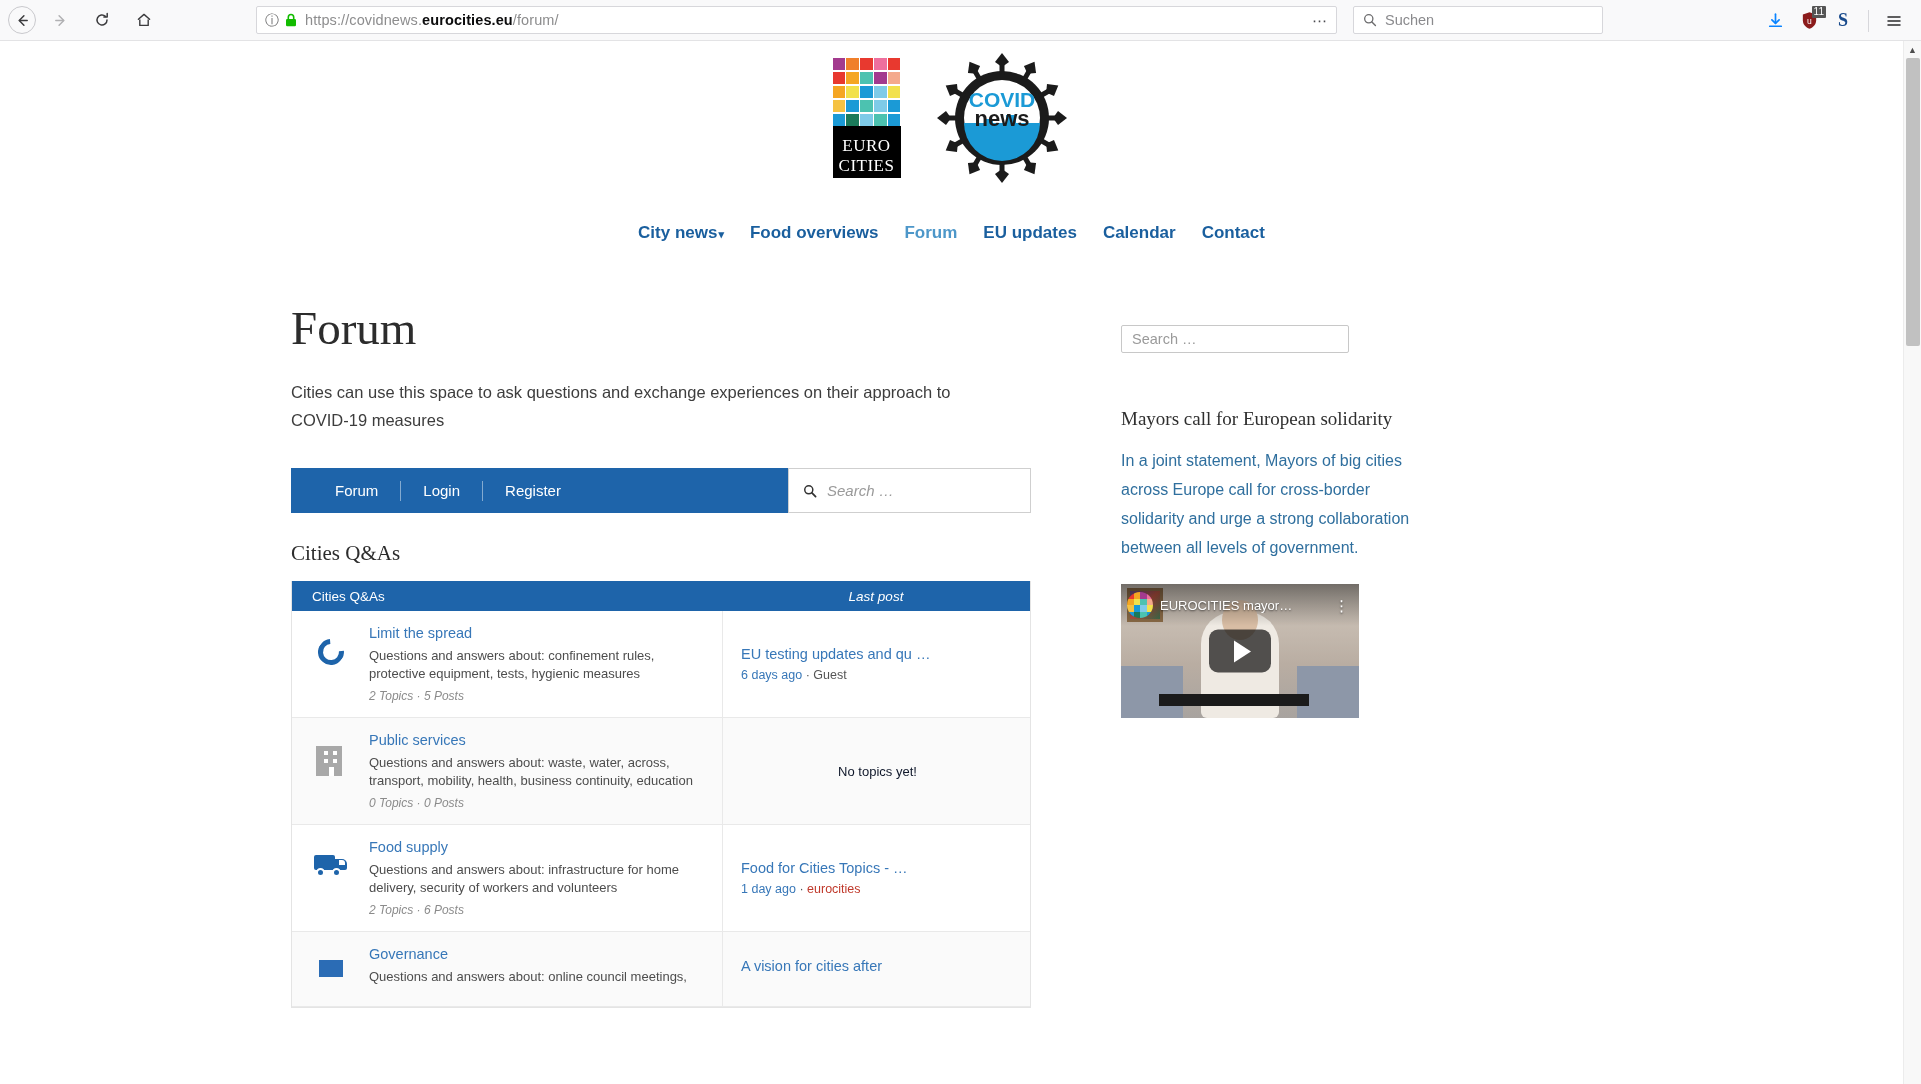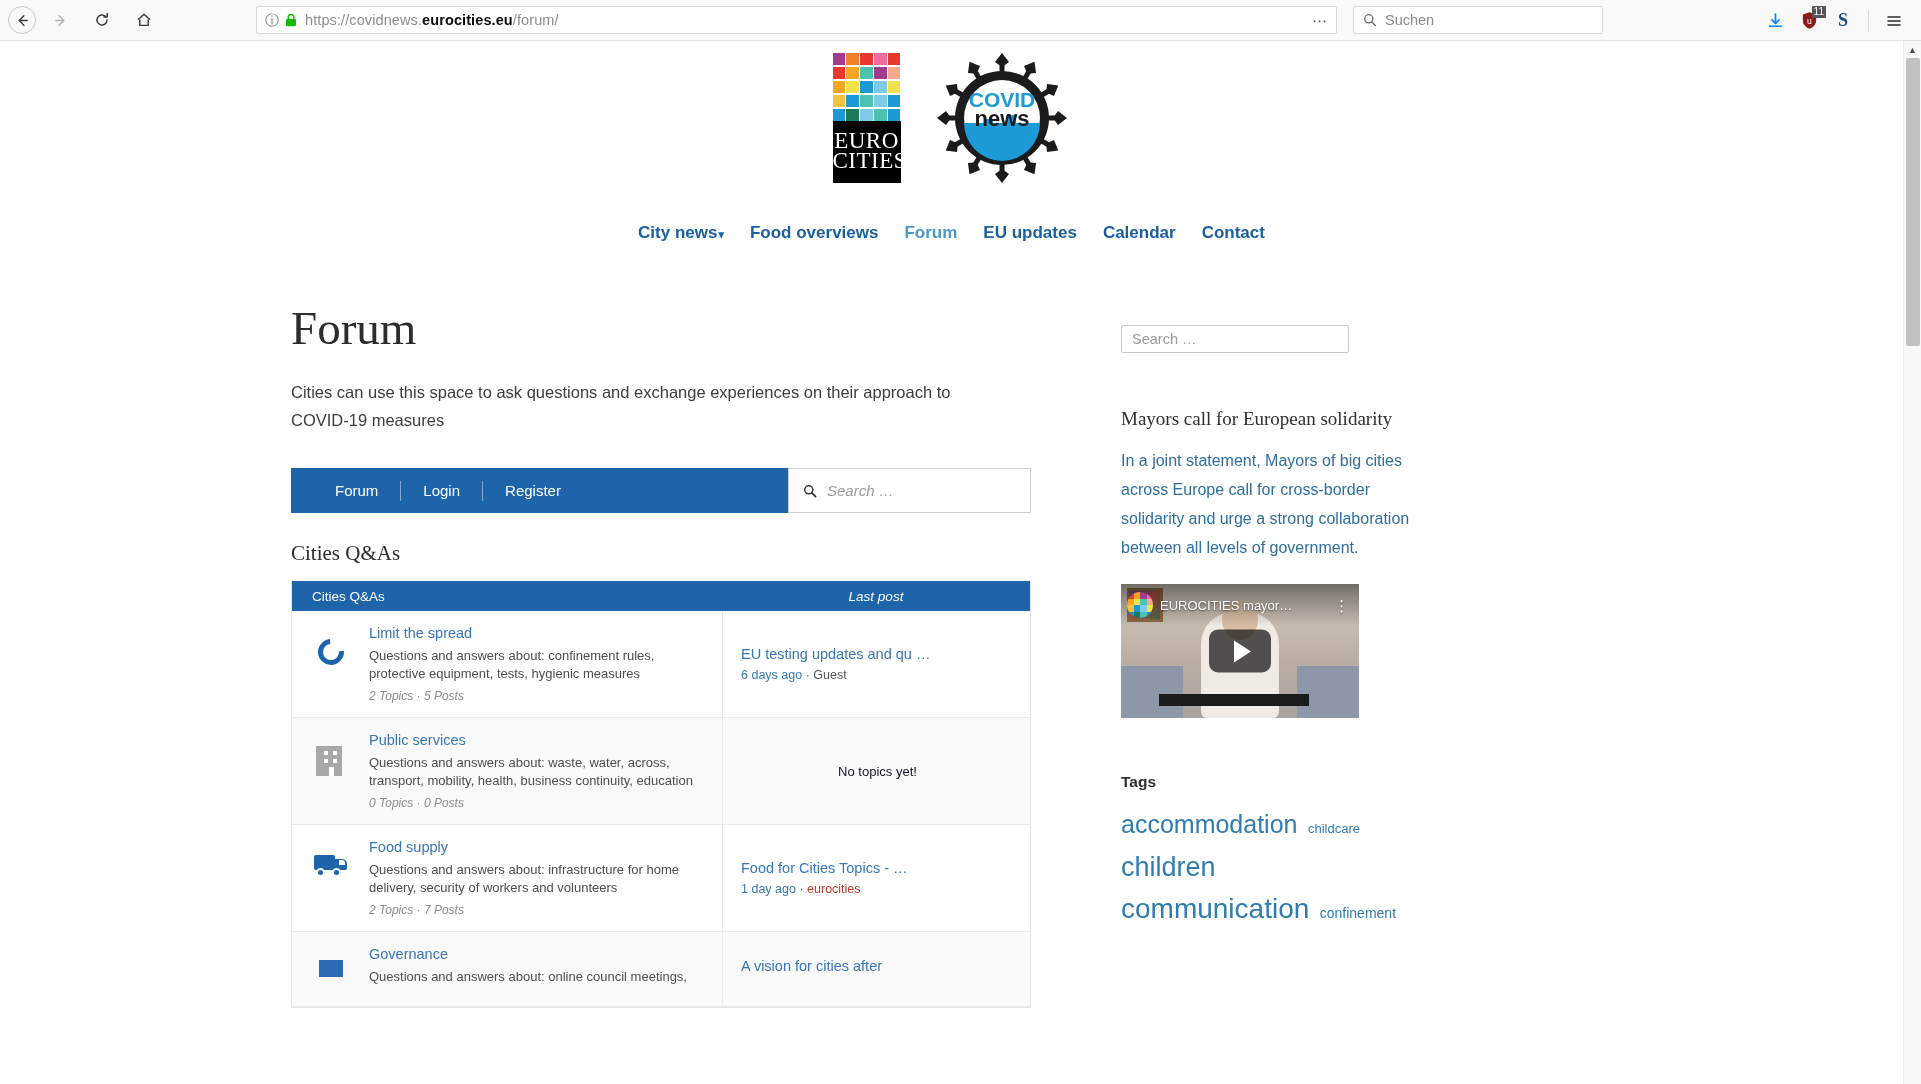--- a/index.html
+++ b/index.html
@@ -104,22 +104,22 @@
 
   
   #site-header { text-align: center; padding-top: 8px; }
   #logos { display: flex; justify-content: center; align-items: center; gap: 32px; height: 138px; }
   .eurocities-logo { width: 68px; }
   .ec-grid { display: grid; grid-template-columns: repeat(5, 1fr); gap: 1.5px; }
   .ec-grid i { display: block; width: 100%; padding-bottom: 100%; }
   .ec-black {
     background: #000; color: #fff;
     font-family: "Liberation Serif", serif;
-    font-size: 23px; line-height: 20px;
-    padding: 10px 0 12px 0; letter-spacing: 0.5px;
+    font-size: 17px; line-height: 20px;
+    padding: 10px 0 2px 0; letter-spacing: 0.5px;
   }
   #covid-logo { width: 138px; height: 138px; }
 
   #site-title {
     font-family: "Liberation Serif", serif;
     font-size: 42px; color: #2c2c2c; font-weight: 400;
     margin: 18px 0 0 0; letter-spacing: -0.3px;
   }
   #site-tagline {
     font-size: 16.5px; color: #6f6f6f;
@@ -638,21 +638,21 @@
               <div class="truck-icon">
                 <span class="truck-body"></span>
                     <span class="truck-cab"></span>
                 <span class="truck-w" style="left:2px"></span>
                     <span class="truck-w" style="left:18px"></span>
               </div>
             </div>
             <div class="info">
               <a class="ftitle">Food supply</a>
               <p class="fdesc">Questions and answers about: infrastructure for home delivery, security of workers and volunteers</p>
-              <div class="fmeta">2 Topics · 7 Posts</div>
+              <div class="fmeta">2 Topics · 6 Posts</div>
             </div>
           </div>
           <div class="col-right">
             <a class="lp-title">Food for Cities Topics - …</a>
             <div class="lp-meta">
               <span class="ago">1 day ago</span>
               <span>·</span>
               <span class="author-red">eurocities</span>
             </div>
           </div>
@@ -712,30 +712,20 @@
             </div>
             <div id="video-title">EUROCITIES mayor…</div>
             <div id="video-kebab">⋮</div>
           </div>
           <div id="video-play">
                 <span class="tri"></span>
               </div>
         </div>
       </div>
 
-      <div class="widget">
-        <h3 id="tags-title">Tags</h3>
-        <div id="tag-cloud">
-          <a style="font-size:25px">accommodation</a>
-          <a style="font-size:13px">childcare</a>
-          <a style="font-size:27px">children</a>
-          <a style="font-size:28px">communication</a>
-          <a style="font-size:14px">confinement</a>
-        </div>
-      </div>
     </div>
 
   </div>
 </div>
 </div>
 
 <div id="scrollbar">
   <div id="sb-up">▲</div>
   <div id="sb-track">
     <div id="sb-thumb"></div>

